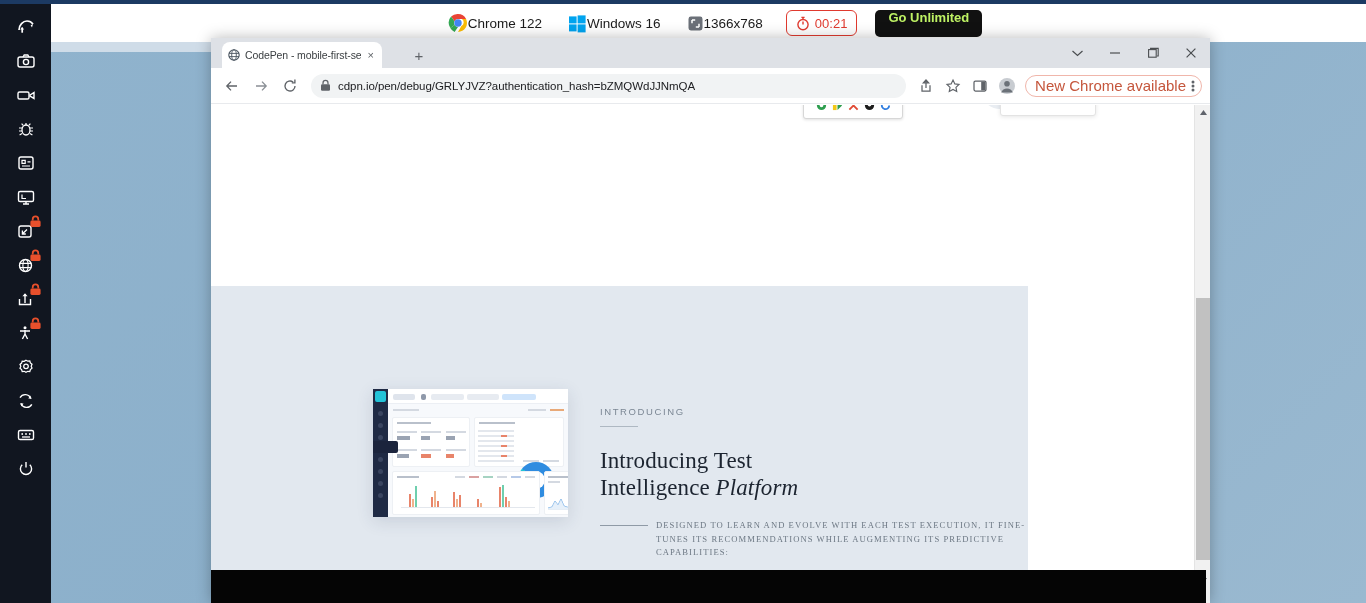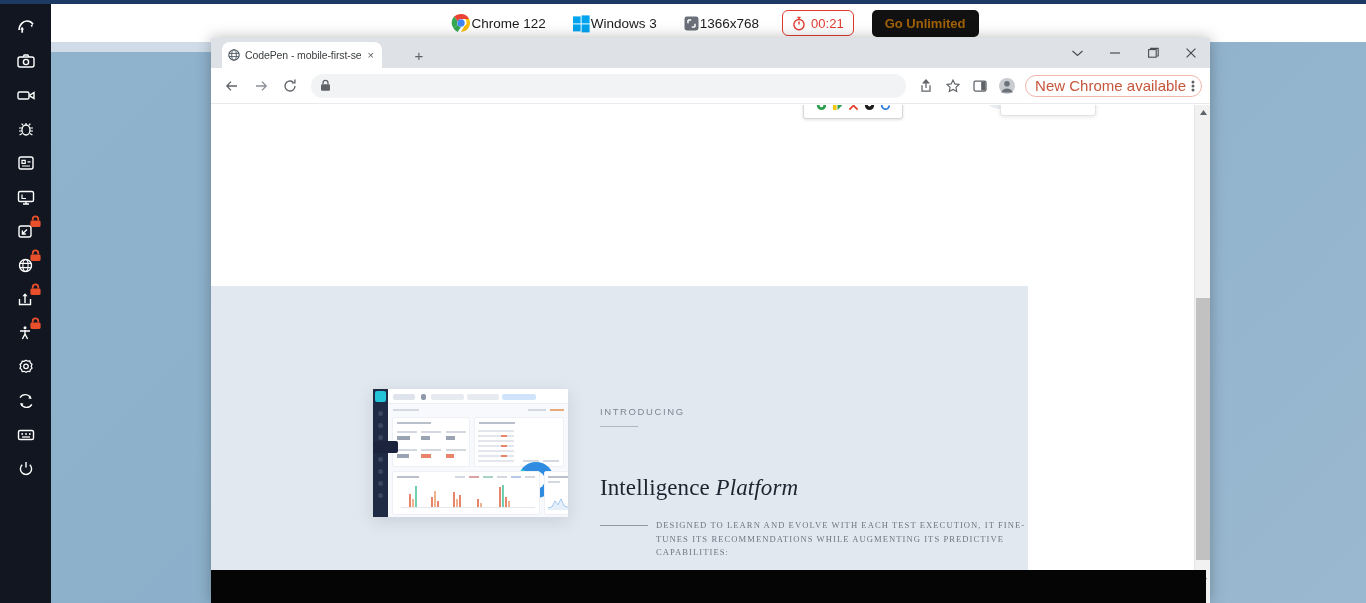--- a/index.html
+++ b/index.html
@@ -235,22 +235,22 @@
                   background:#1c3a63;}
   .tbitem { display:flex; align-items:center; margin:0 13px; cursor:pointer;}
   .tbitem .txt { font-size:13.5px; color:#1b1b1b; white-space:nowrap; }
   #timerpill {
     border:1.5px solid #e03a2f; border-radius:6px; height:26px;
     display:flex; align-items:center; gap:5px; padding:0 9px; margin:0 10px;
     cursor:pointer;
   }
   #timerpill .txt { font-size:13px; color:#e03a2f; font-weight:400;}
   #gounlimited {
-    background:#111111; color:#a16207; border-radius:5px; height:27px;
-    display:flex; align-items:center; padding:0 13px;
+    background:#111111; color:#bef264; border-radius:5px; height:27px;
+    display:flex; padding:0 13px;
     font-size:13px; font-weight:bold; cursor:pointer; margin-left:8px;
   }
   
   #deskstrip {
     position:absolute; left:51px; top:42px; width:160px; height:10px;
     background:#cfdce8;
   }
 </style>
 </head>
 <body>
@@ -402,21 +402,21 @@
     <span class="txt">Chrome 122</span>
   </div>
 
   <div class="tbitem">
     <svg width="19" height="19" viewBox="0 0 19 19">
       <rect x="1" y="2.4" width="7.6" height="7" fill="#00a4ef"></rect>
       <rect x="9.6" y="1.4" width="8" height="8" fill="#00a4ef"></rect>
       <rect x="1" y="10.4" width="7.6" height="7" fill="#00a4ef"></rect>
       <rect x="9.6" y="10.4" width="8" height="8" fill="#00a4ef"></rect>
     </svg>
-    <span class="txt">Windows 3</span>
+    <span class="txt">Windows 16</span>
   </div>
 
   <div class="tbitem">
     <svg width="17" height="17" viewBox="0 0 17 17">
       <rect x="1.5" y="1.5" width="14" height="14" rx="2.4" fill="#6b7078"></rect>
       <path d="M5 5h3.2M5 5v3.2M12 12H8.8M12 12V8.8" stroke="#fff" stroke-width="1.5" fill="none"></path>
     </svg>
     <span class="txt">1366x768</span>
   </div>
 
@@ -487,20 +487,21 @@
         <path d="M13 8a5 5 0 11-1.9-3.9" fill="none" stroke="#5f6368" stroke-width="1.35"></path>
         <path d="M12.9 1.6v3.2H9.8" fill="none" stroke="#5f6368" stroke-width="1.35"></path>
       </svg>
     </div>
 
     <div id="omnibox">
       <svg width="11" height="13" viewBox="0 0 11 13">
         <rect x="1" y="5.2" width="9" height="6.6" rx="1.2" fill="#5f6368"></rect>
         <path d="M3 5.2V3.9a2.5 2.5 0 015 0v1.3" fill="none" stroke="#5f6368" stroke-width="1.25"></path>
       </svg>
+      <span class="url">cdpn.io/pen/debug/GRLYJVZ?authentication_hash=bZMQWdJJNmQA</span>
     </div>
 
     <div class="tbicon">
       <svg width="16" height="16" viewBox="0 0 16 16">
         <path d="M4 7.2V13h8V7.2" fill="none" stroke="#5f6368" stroke-width="1.25"></path>
         <path d="M8 10V2.4M8 2l-2.6 2.8h5.2z" fill="none" stroke="#5f6368" stroke-width="1.25"></path>
       </svg>
     </div>
     <div class="tbicon">
       <svg width="16" height="16" viewBox="0 0 16 16">
@@ -661,21 +662,21 @@
             <div class="dash-dot" style="top:92px"></div>
             <div class="dash-dot" style="top:104px"></div>
             <div id="dash-tip"></div>
           </div>
         </div>
 
         <div id="textcol">
           <div class="eyebrow">INTRODUCING</div>
           <div class="eyerule"></div>
           <h1 class="headline">
-            <br>
+            <span>Introducing Test</span><br>
             <span>Intelligence </span><em>Platform</em>
           </h1>
           <div class="descwrap">
             <div class="descrule"></div>
             <div class="desc">DESIGNED TO LEARN AND EVOLVE WITH EACH TEST EXECUTION, IT FINE-TUNES ITS RECOMMENDATIONS WHILE AUGMENTING ITS PREDICTIVE CAPABILITIES:</div>
           </div>
           <ul class="feats">
             <li>
               <span class="chk">
                 <svg width="7" height="7" viewBox="0 0 8 8">

